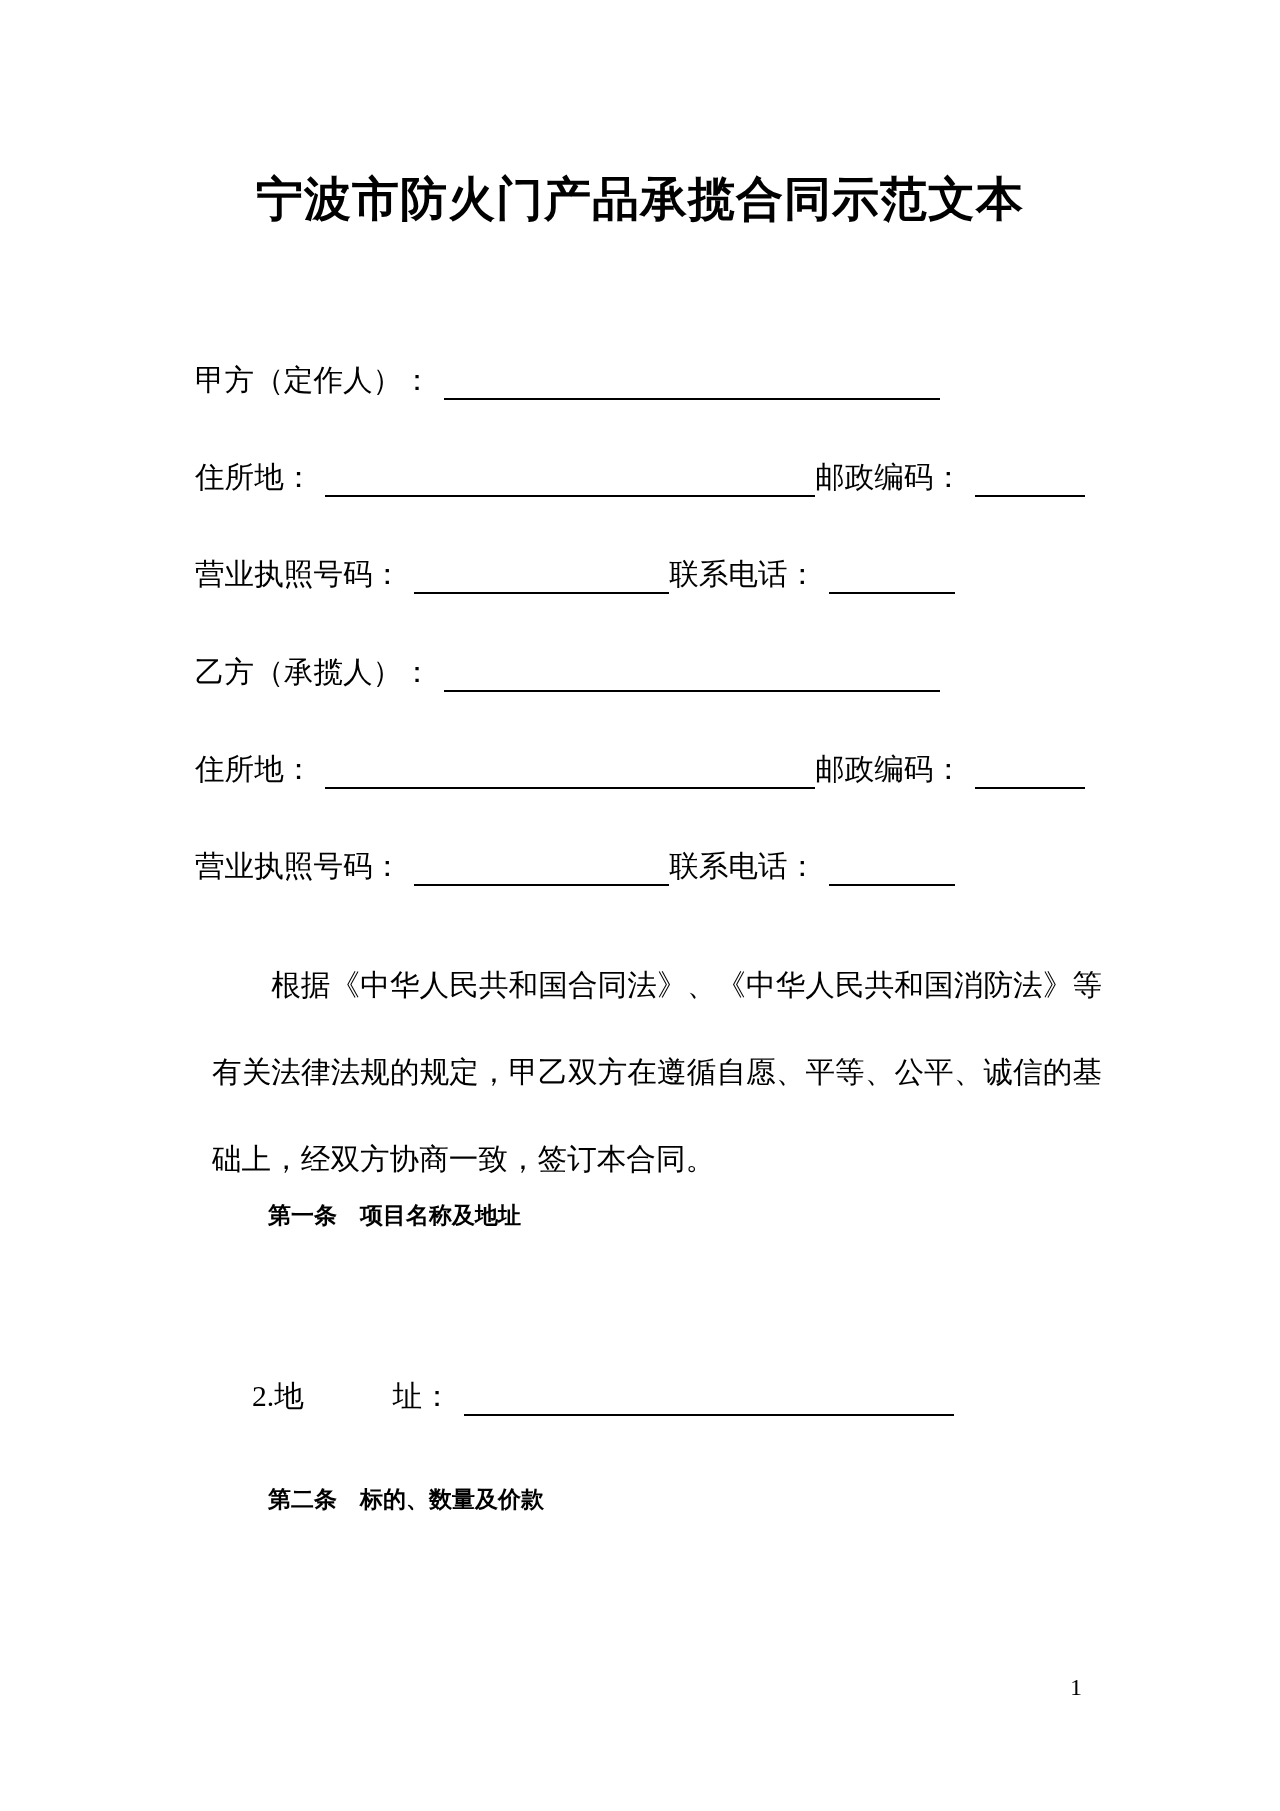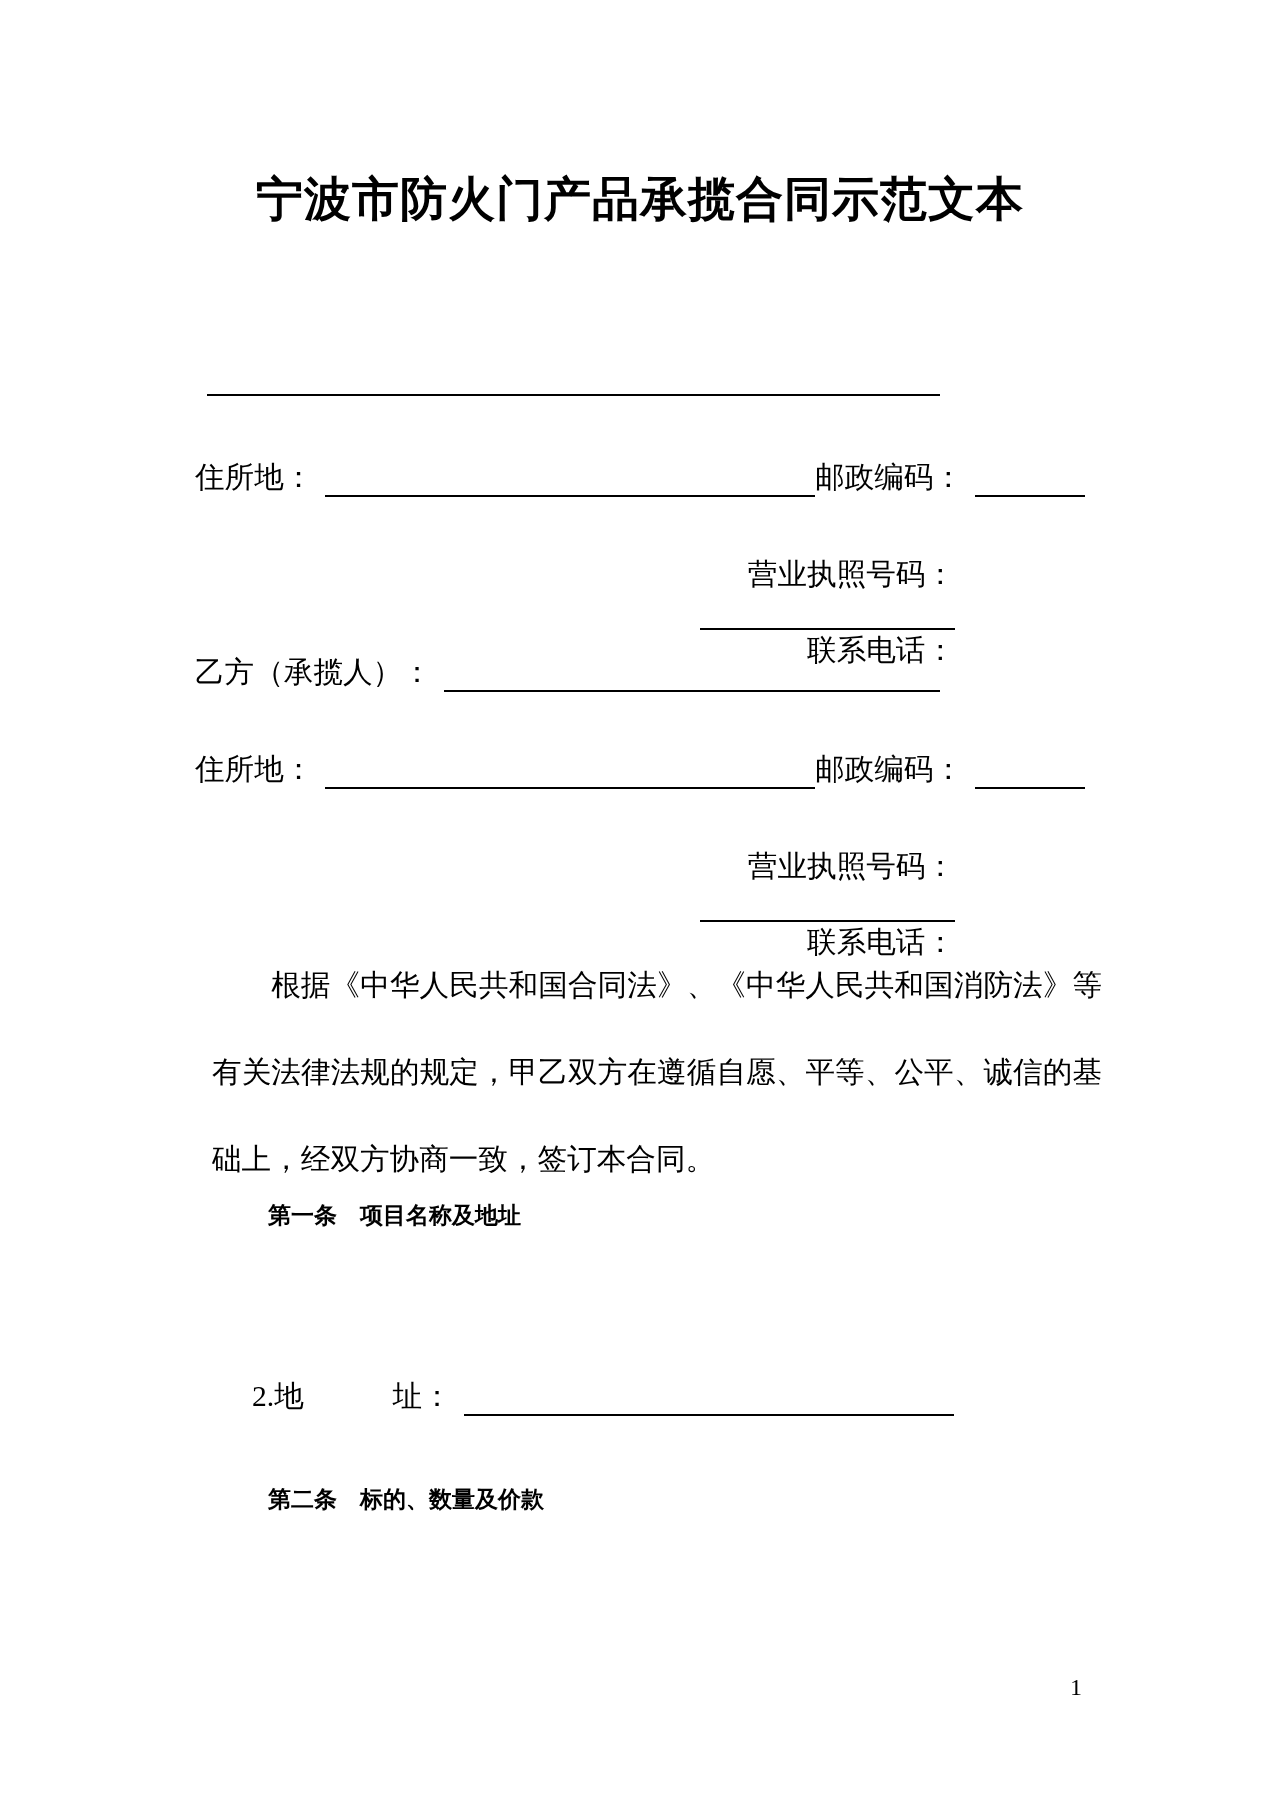--- a/index.html
+++ b/index.html
@@ -35,24 +35,24 @@
   .lbl{flex:0 0 auto;}
   .blank{
     flex:0 0 auto;
     border-bottom:2px solid #000;
     height:34px;
     margin-left:12px;
   }
   .grow{flex:1 1 auto;}
   .w-row-a{width:745px;}   
   .w-row-b{width:890px;}   
-  .w-row-c{width:760px;flex-direction:column;}   
+  .w-row-c{width:760px;}   
   .blank-postal{width:110px;}
   .blank-license{width:255px;}
-  .lbl-phone{margin-left:16px;}
+  .lbl-phone{margin-left:0;}
   .para{
     position:absolute;
     left:195px;
     top:925px;
     width:890px;
     font-size:29.6px;
     line-height:87px;
     text-align:justify;
     text-indent:2em;
     margin:17px;
@@ -83,20 +83,21 @@
   .h2y{top:1464px;}
 </style>
 </head>
 <body>
 
 <div class="page">
 
   <h1 class="title">宁波市防火门产品承揽合同示范文本</h1>
 
   <div class="row w-row-a" style="top:360px">
+    <span class="lbl">甲方（定作人）：</span>
     <span class="blank grow"></span>
   </div>
 
   <div class="row w-row-b" style="top:457px">
     <span class="lbl">住所地：</span>
     <span class="blank grow"></span>
     <span class="lbl">邮政编码：</span>
     <span class="blank blank-postal"></span>
   </div>
 

